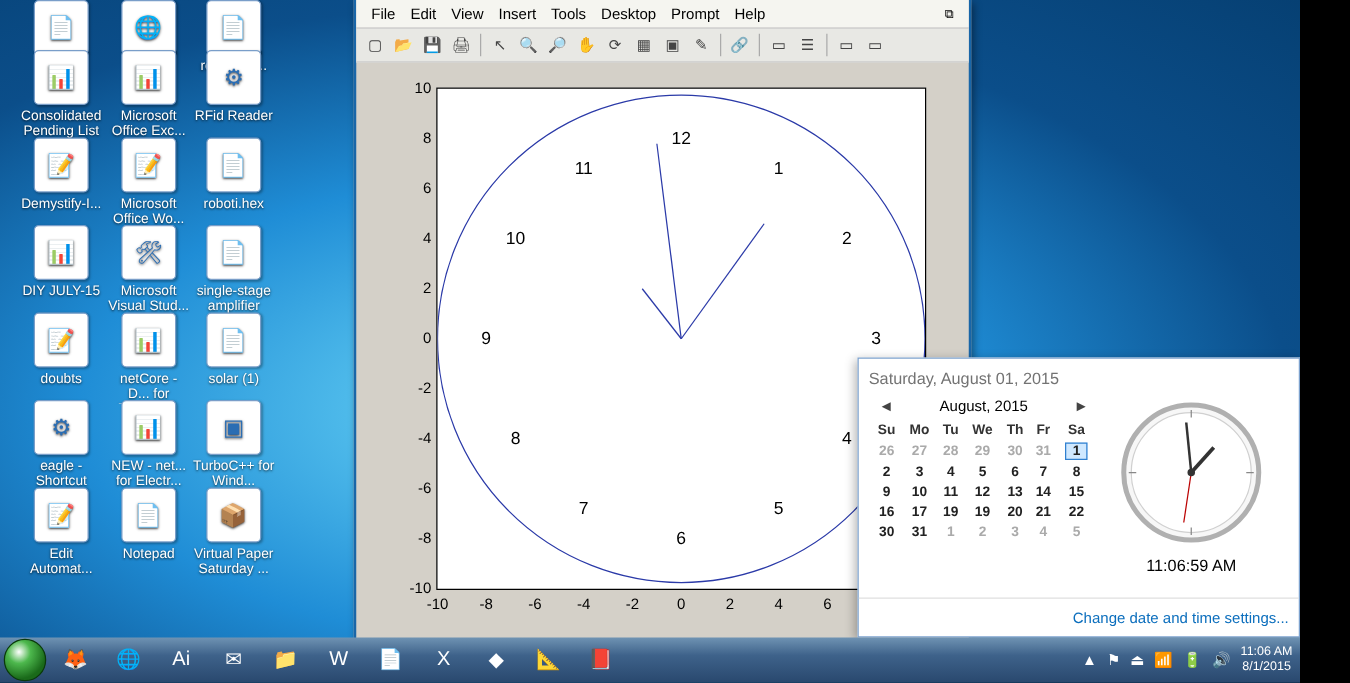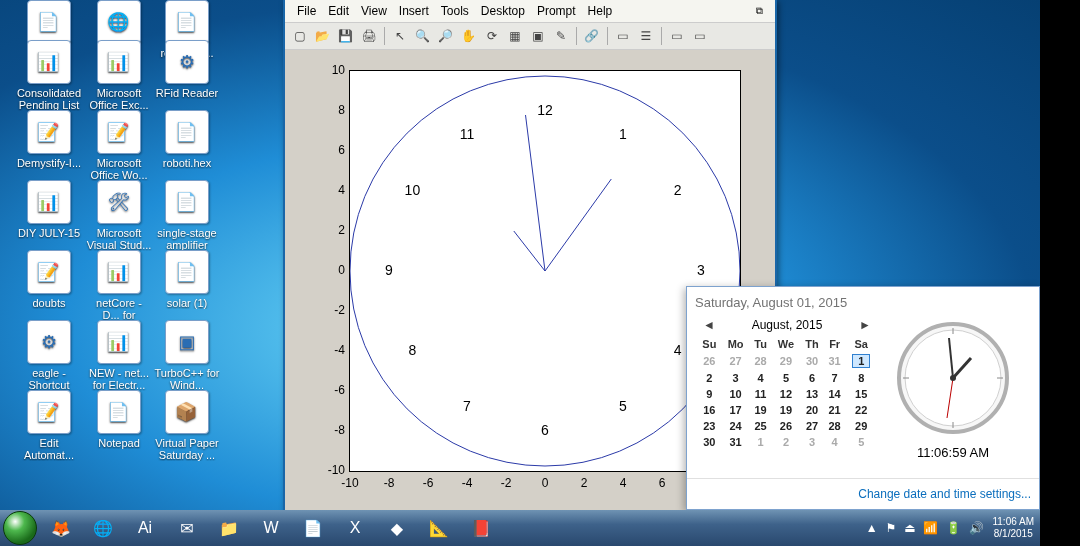--- a/index.html
+++ b/index.html
@@ -281,29 +281,20 @@
               <tr>
                 <td class=""><span>16</span></td>
                 <td class=""><span>17</span></td>
                 <td class=""><span>19</span></td>
                 <td class=""><span>19</span></td>
                 <td class=""><span>20</span></td>
                 <td class=""><span>21</span></td>
                 <td class=""><span>22</span></td>
               </tr>
               <tr>
-                <td class=""><span>23</span></td>
-                <td class=""><span>24</span></td>
-                <td class=""><span>25</span></td>
-                <td class=""><span>26</span></td>
-                <td class=""><span>27</span></td>
-                <td class=""><span>28</span></td>
-                <td class=""><span>29</span></td>
-              </tr>
-              <tr>
                 <td class=""><span>30</span></td>
                 <td class=""><span>31</span></td>
                 <td class="gray"><span>1</span></td>
                 <td class="gray"><span>2</span></td>
                 <td class="gray"><span>3</span></td>
                 <td class="gray"><span>4</span></td>
                 <td class="gray"><span>5</span></td>
               </tr>
             </tbody>
           </table>

